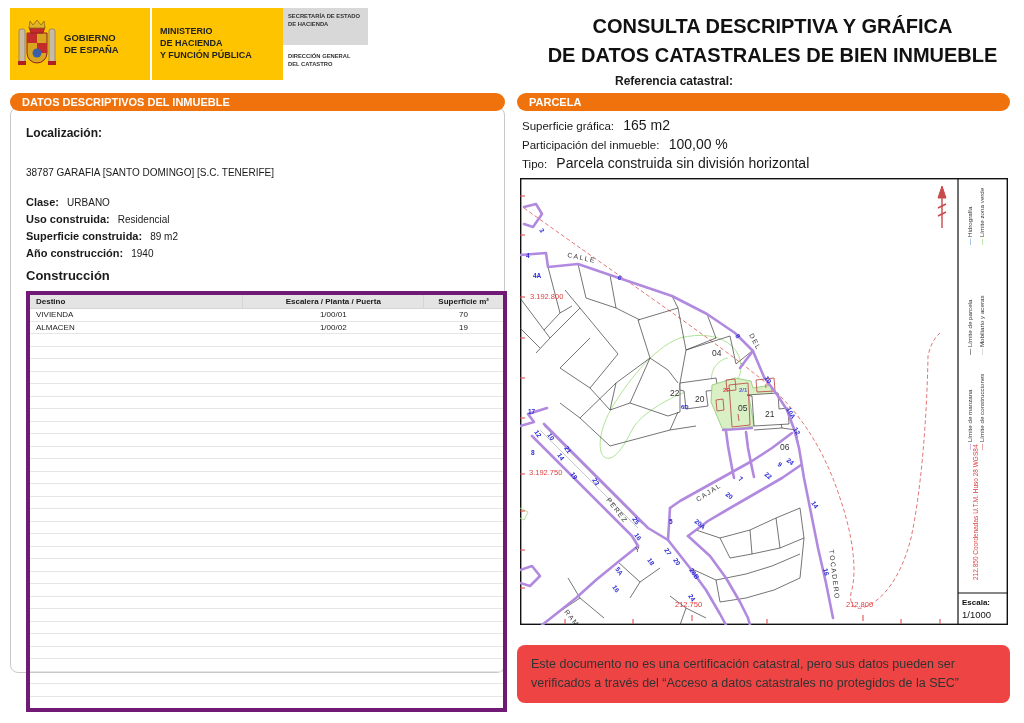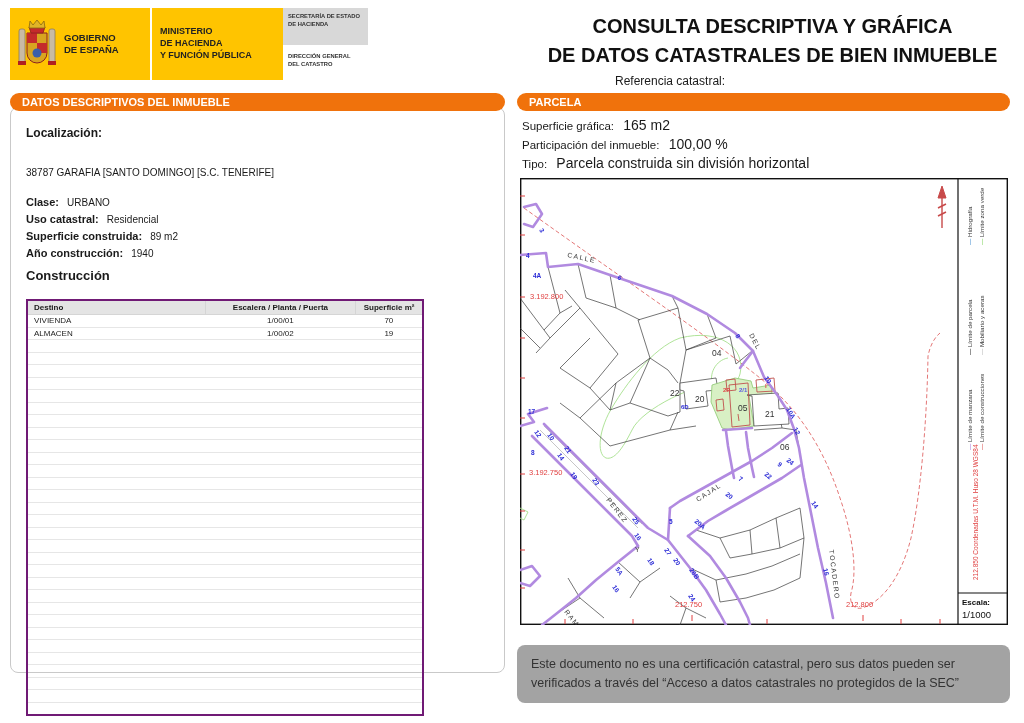--- a/index.html
+++ b/index.html
@@ -12,49 +12,49 @@
   .coat{width:54px;display:flex;justify-content:center;align-items:center;}
   .gob-text{width:86px;font-weight:bold;font-size:9.5px;line-height:1.25;color:#222;}
   .logo-divider{width:2px;height:72px;background:#fff;margin:0 0;}
   .min-text{flex:1;padding-left:8px;font-weight:bold;font-size:9px;line-height:1.3;color:#222;}
   .logo-right{width:85px;display:flex;flex-direction:column;}
   .secretaria{height:37px;background:#D8D8D8;font-size:5.8px;font-weight:bold;color:#333;padding:5px 4px 0 5px;line-height:1.35;box-sizing:border-box;}
   .direccion{flex:1;background:#fff;font-size:5.8px;font-weight:bold;color:#333;padding:8px 4px 0 5px;line-height:1.35;box-sizing:border-box;}
 
   .title-block{position:absolute;left:540px;top:12px;width:465px;text-align:center;}
   .title-line{font-size:20px;font-weight:bold;color:#111;line-height:1.45;}
-  .ref-label{font-size:12px;font-weight:normal;text-align:left;padding-left:75px;margin-top:4px;}
+  .ref-label{font-size:12px;font-weight:bold;text-align:left;padding-left:75px;margin-top:4px;}
 
   
   .orange-bar{height:18px;background:#F0720C;border-radius:9px;color:#fff;font-weight:bold;font-size:11px;line-height:18px;padding-left:12px;position:relative;z-index:2;}
   .left-col{position:absolute;left:10px;top:93px;width:495px;}
   .panel{border:1px solid #C9C9C9;border-radius:8px;margin-top:-4px;position:relative;z-index:1;background:#fff;}
   .left-panel-body{height:566px;box-sizing:border-box;padding:18px 12px 0 15px;}
   .loc-label{font-weight:bold;font-size:12px;}
   .address{font-size:10px;margin-top:27px;}
   .fields{margin-top:18px;}
   .field{margin-bottom:5px;font-size:11px;}
   .field .lab{font-weight:bold;}
   .field .val{font-size:10px;margin-left:5px;}
   .constr-title{font-weight:bold;font-size:13px;margin-top:9px;}
-  table.constr{border-collapse:collapse;width:398px;margin-top:16px;border:2px solid #701a75;}
+  table.constr{border-collapse:collapse;width:481px;margin-top:8px;border:4px solid #701a75;}
   table.constr th{background:#E4E4E4;font-size:8px;font-weight:bold;text-align:left;height:13px;padding:0 0 0 6px;border:1px solid #D5D5D5;}
   table.constr th.c, table.constr td.c{text-align:center;padding-left:0;}
   table.constr td{font-size:8px;height:11.5px;padding:0 0 0 6px;border-bottom:1px solid #E6E6E6;color:#222;}
   .col-dest{width:45%;} .col-esc{width:38%;} .col-sup{width:17%;}
 
   .right-col{position:absolute;left:517px;top:93px;width:493px;}
   .right-fields{margin-top:6px;margin-left:5px;}
   .rfield{margin-bottom:3px;font-size:11.5px;}
   .rfield .lab{font-weight:normal;}
   .rfield .val{font-size:14px;margin-left:6px;}
 
   .map-wrap{position:absolute;left:3px;top:85px;width:488px;height:447px;}
 
-  .disclaimer{position:absolute;left:0;top:552px;width:493px;box-sizing:border-box;background:#a3a3a3;border-radius:8px;padding:10px 14px;font-size:12.5px;line-height:1.5;color:#333;}
+  .disclaimer{position:absolute;left:0;top:552px;width:493px;box-sizing:border-box;background:#ef4444;border-radius:8px;padding:10px 14px;font-size:12.5px;line-height:1.5;color:#333;}
   .date-line{position:absolute;left:0;top:628px;width:468px;text-align:right;font-size:11px;color:#222;}
 
   svg text{font-family:"Liberation Sans",sans-serif;}
 </style>
 </head>
 <body>
 
 <div class="page">
 
   <div class="logo-block">
@@ -106,21 +106,21 @@
     <div class="orange-bar">DATOS DESCRIPTIVOS DEL INMUEBLE</div>
     <div class="panel left-panel-body">
       <div class="loc-label">Localización:</div>
       <div class="address">38787 GARAFIA [SANTO DOMINGO] [S.C. TENERIFE]</div>
       <div class="fields">
         <div class="field">
           <span class="lab">Clase:</span>
           <span class="val">URBANO</span>
         </div>
         <div class="field">
-          <span class="lab">Uso catastral:</span>
+          <span class="lab">Uso construida:</span>
           <span class="val">Residencial</span>
         </div>
         <div class="field">
           <span class="lab">Superficie construida:</span>
           <span class="val">89 m2</span>
         </div>
         <div class="field">
           <span class="lab">Año construcción:</span>
           <span class="val">1940</span>
         </div>

